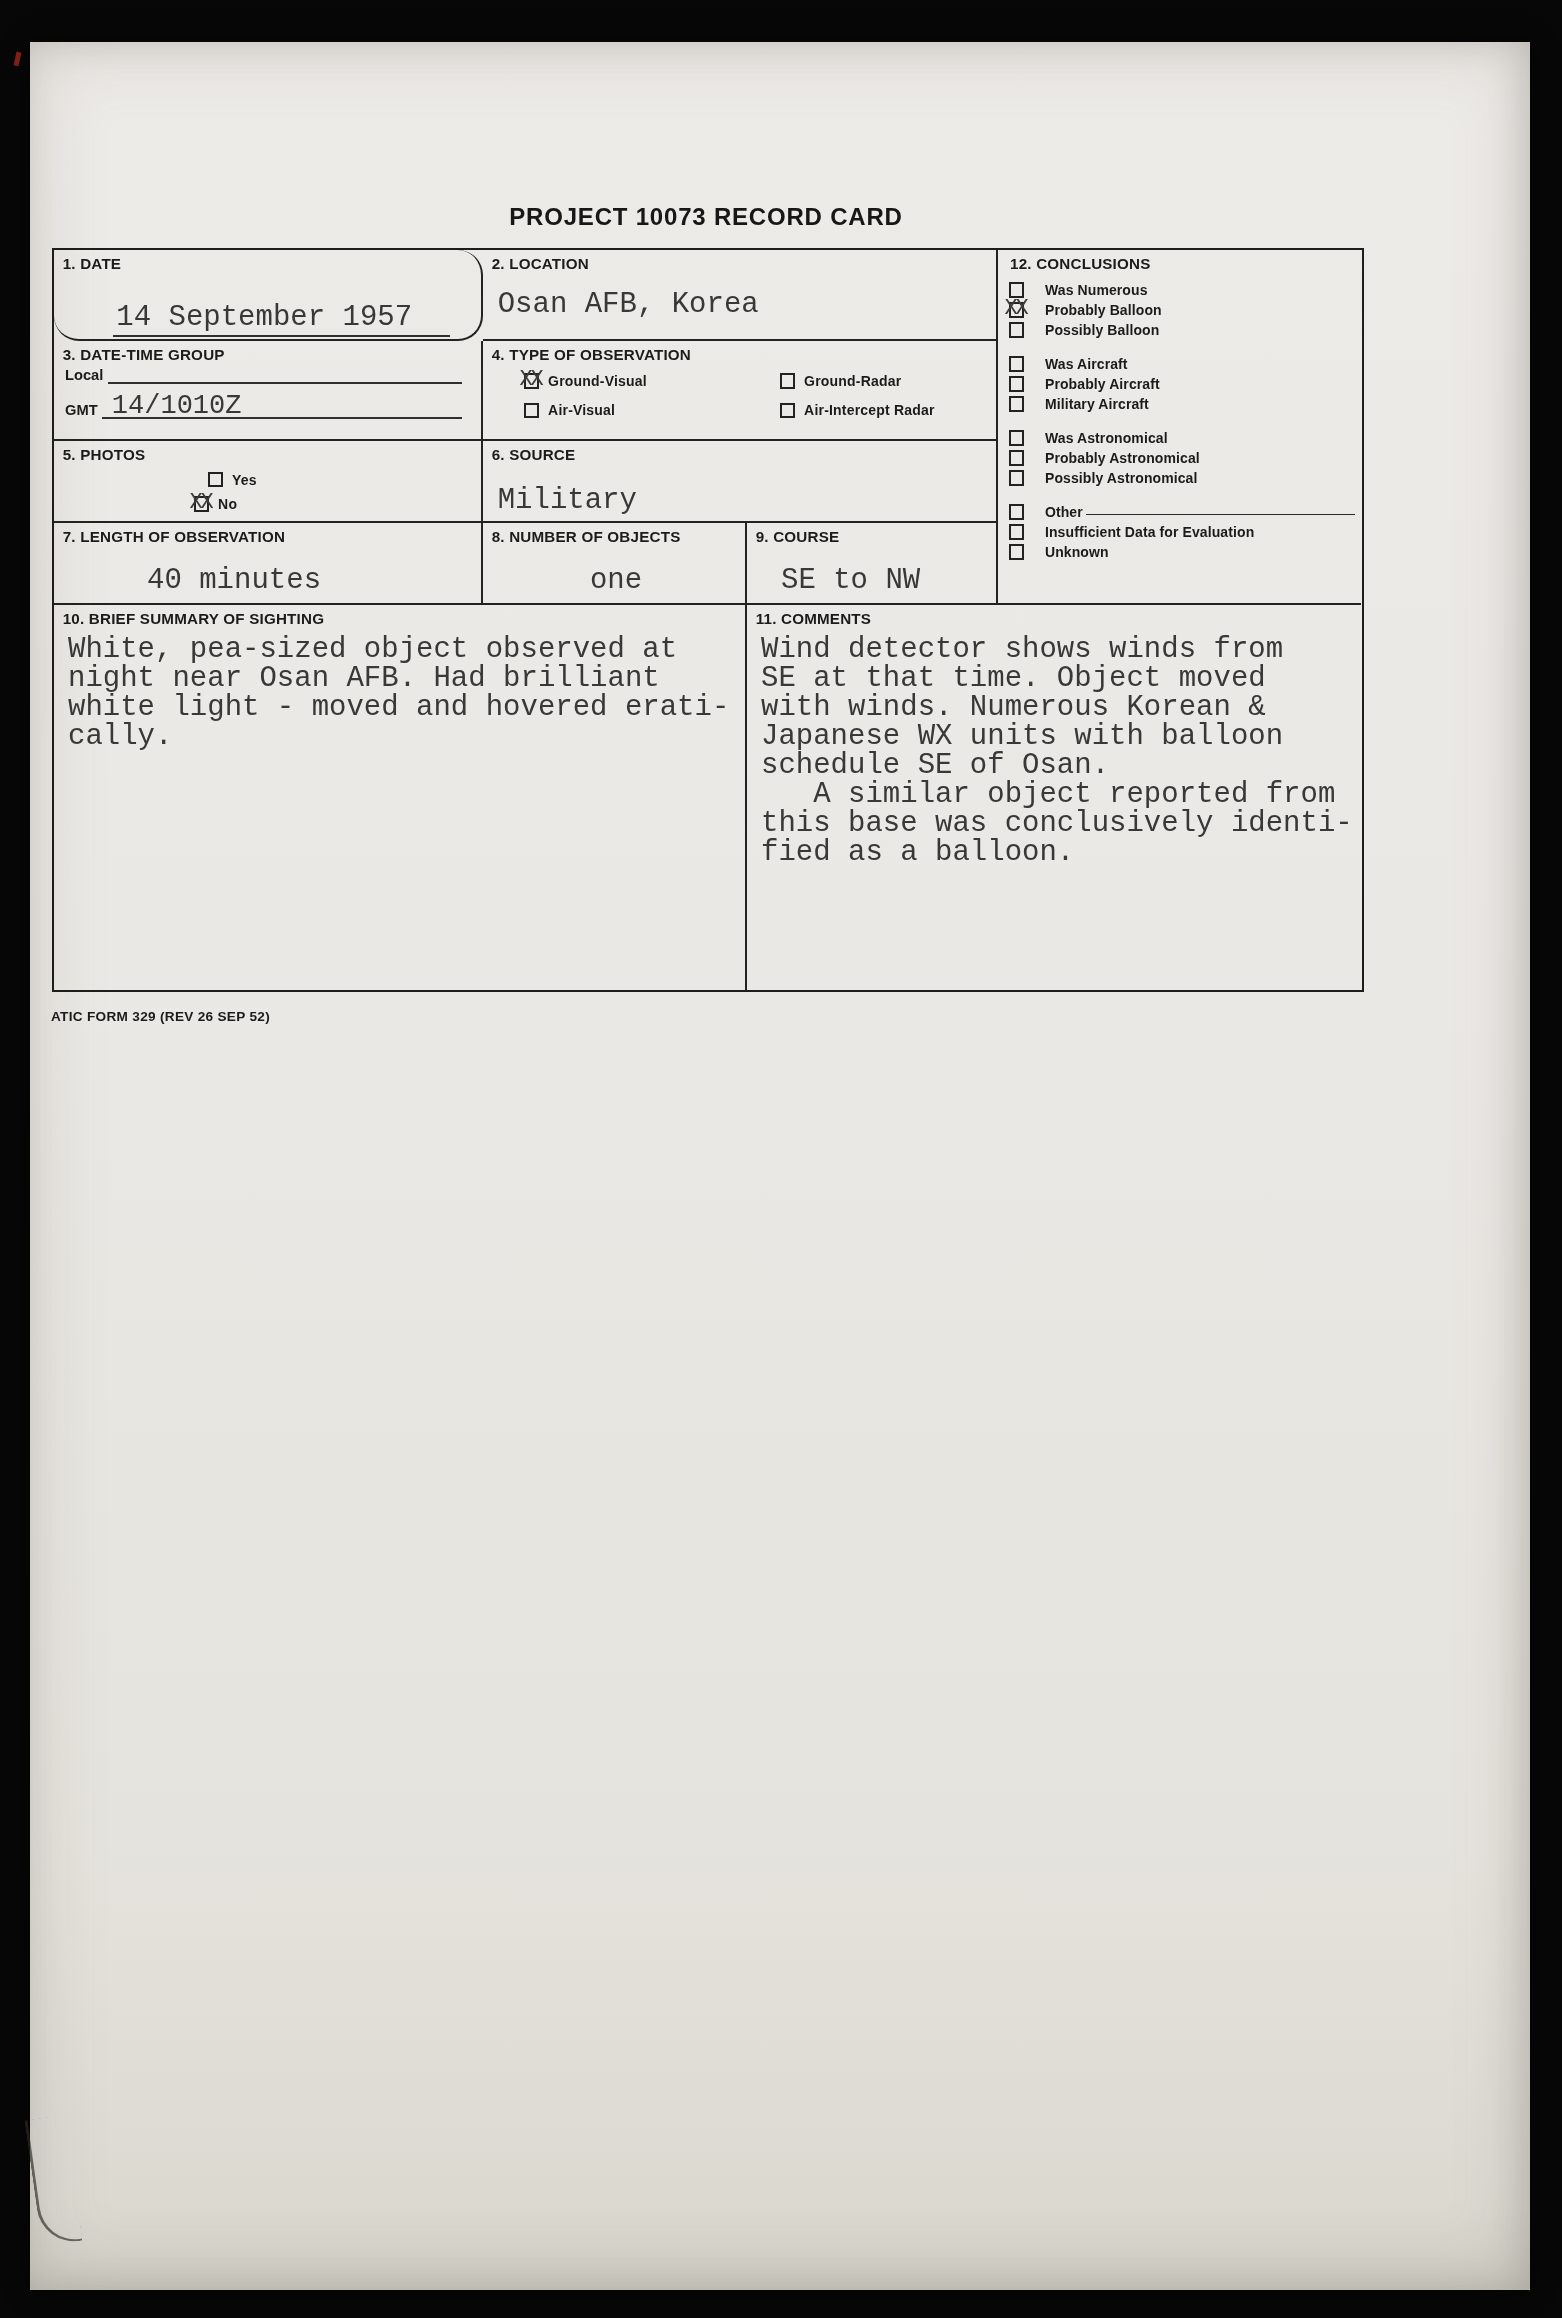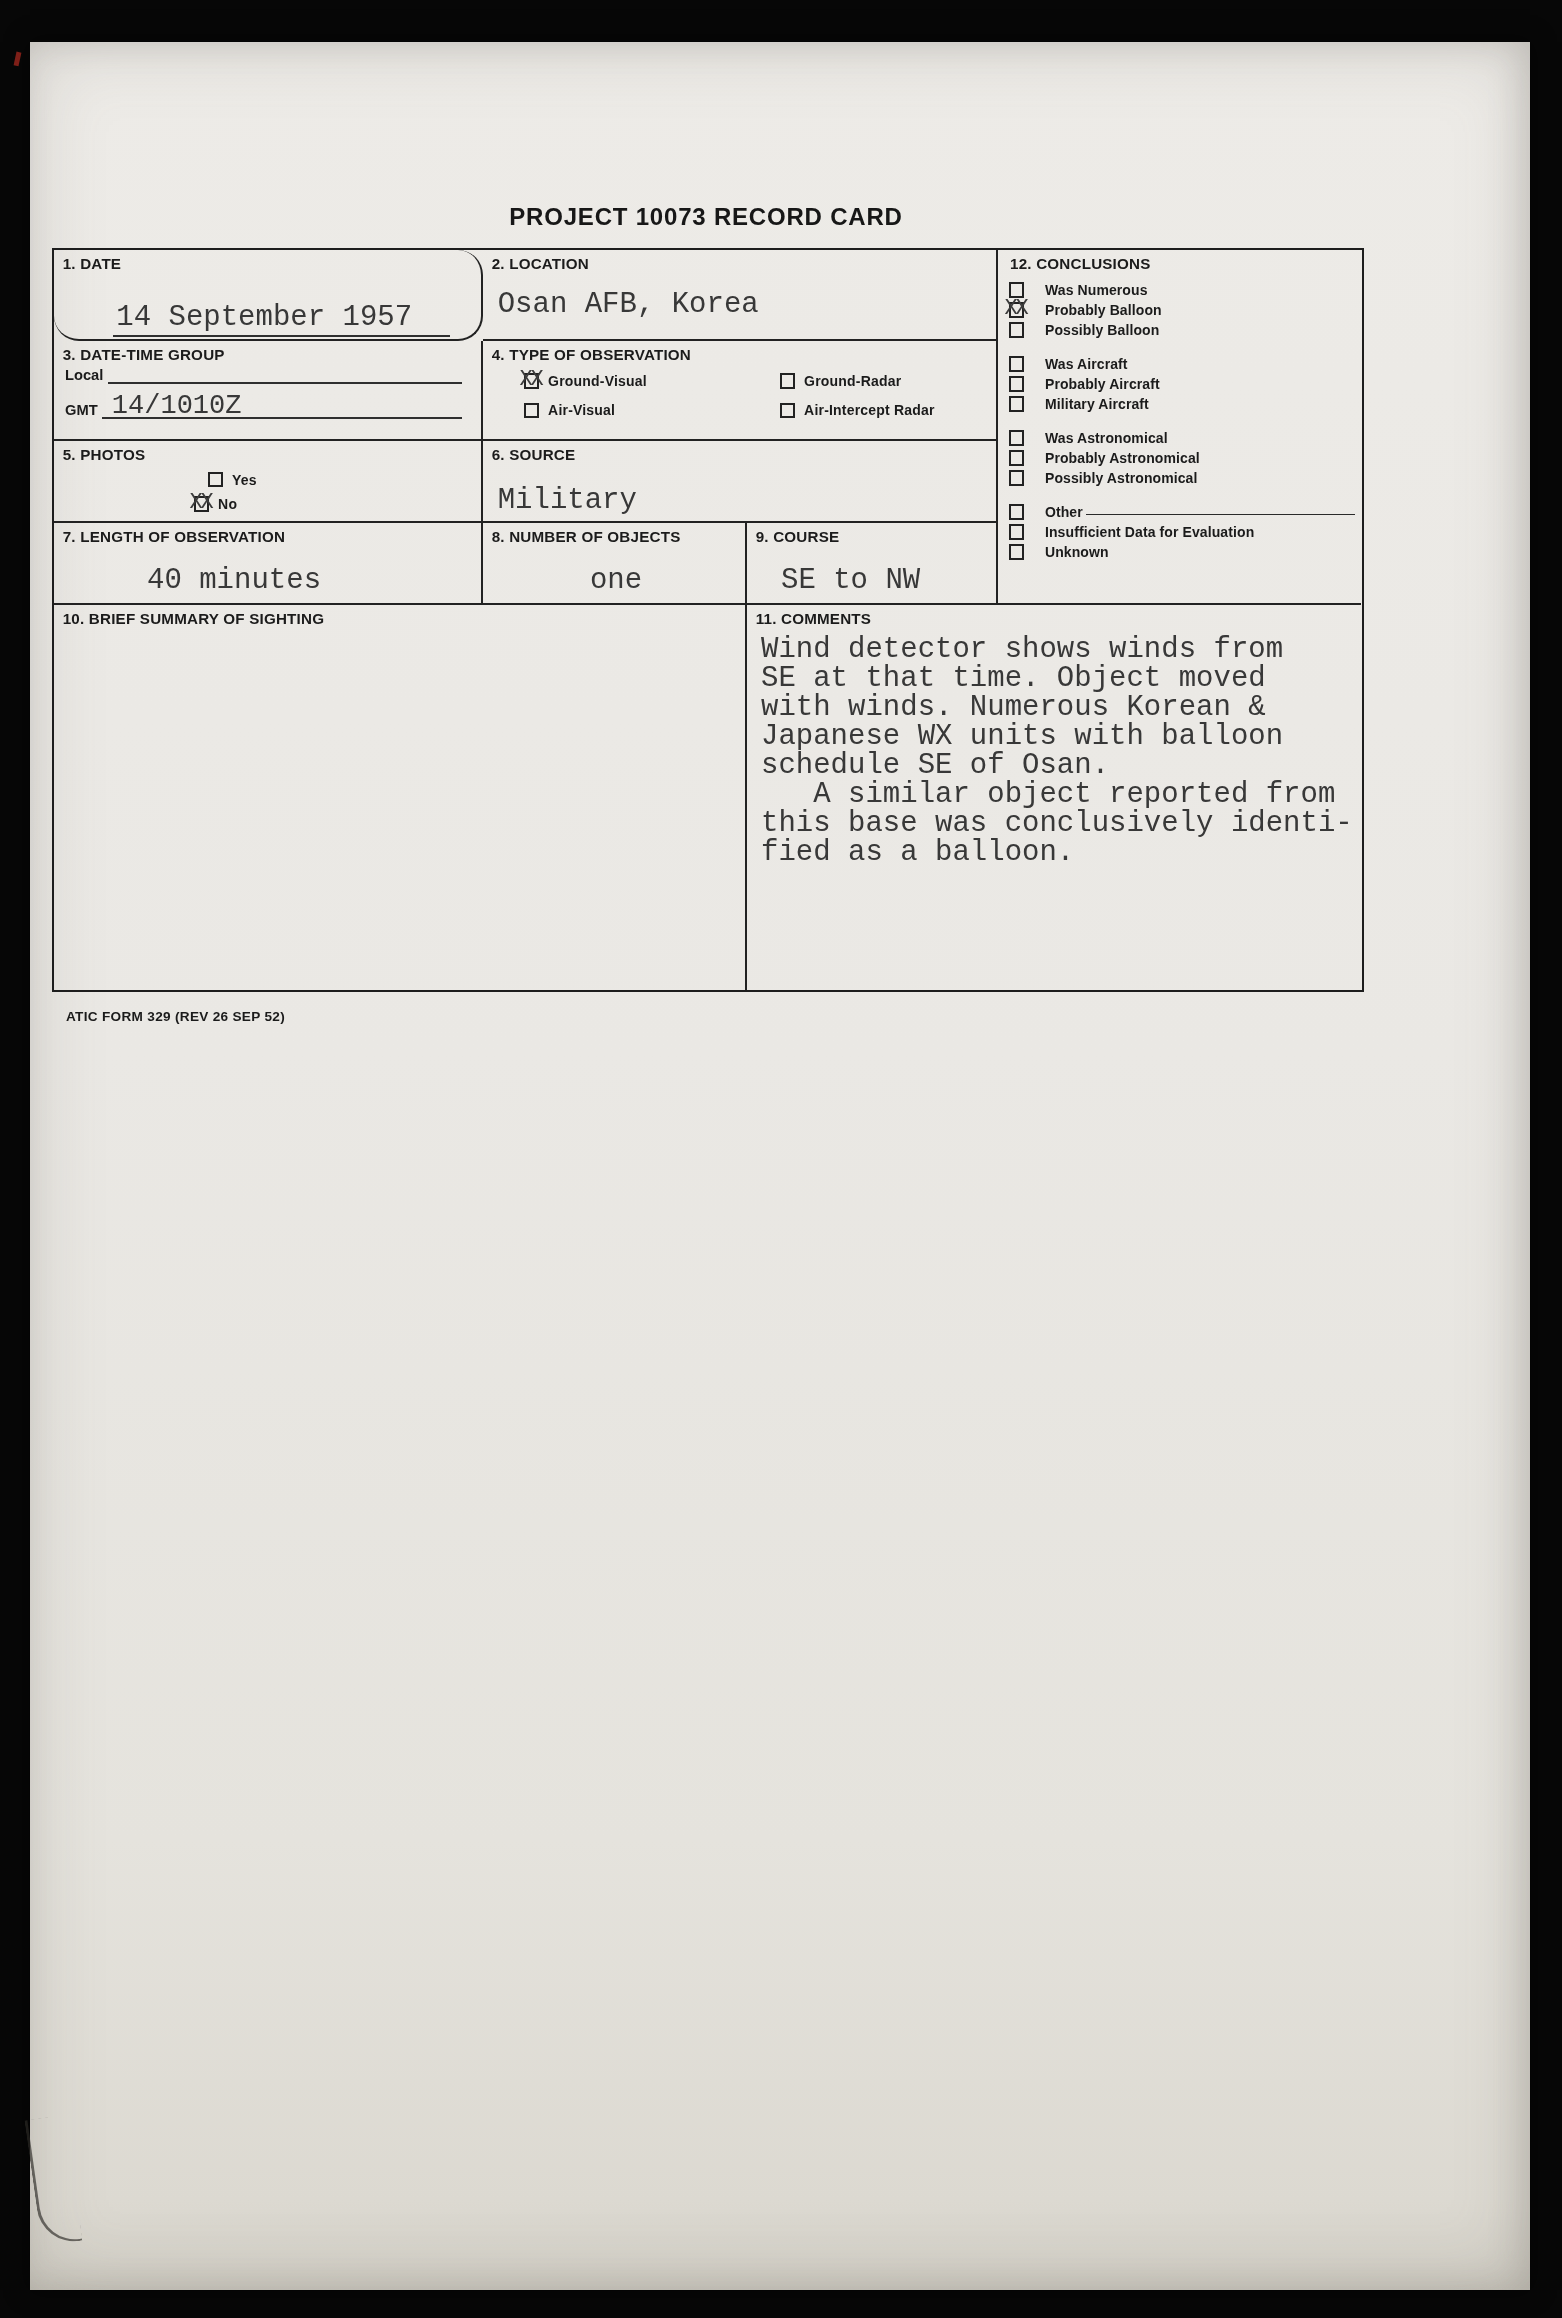--- a/index.html
+++ b/index.html
@@ -66,21 +66,21 @@
 
   .c-concl .f-label{padding-left:12px;}
   .c-group{margin:14px 0 0 7.6px;}
   .c-group.first{margin-top:7.6px;}
   .c-item{display:flex;align-items:center;height:20px;padding-right:6.5px;}
   .c-item .c-label{font-size:14px;font-weight:bold;color:#1b1b1b;margin-left:20.7px;letter-spacing:0.1px;white-space:nowrap;}
   .c-item .line{margin-left:3.3px;border-bottom:1.6px solid #2a2a2a;}
   .c-item .cb{margin-left:3.3px;}
 
   .footer{
-    position:absolute;left:36px;top:967px;
+    position:absolute;left:21px;top:967px;
     font-size:13.6px;font-weight:bold;color:#1b1b1b;letter-spacing:0.3px;
   }
 </style>
 </head>
 <body>
 
 <div class="paper">
   <div class="title">PROJECT 10073 RECORD CARD</div>
 
   <div class="form-table">
@@ -259,20 +259,24 @@
       <div class="typed num-value">one</div>
     </div>
 
     <div class="cell c-course br bb">
       <div class="f-label">9. COURSE</div>
       <div class="typed course-value">SE to NW</div>
     </div>
 
     <div class="cell c-sum br">
       <div class="f-label">10. BRIEF SUMMARY OF SIGHTING</div>
+      <div class="typed-block">White, pea-sized object observed at
+night near Osan AFB. Had brilliant
+white light - moved and hovered erati-
+cally.</div>
     </div>
 
     <div class="cell c-com">
       <div class="f-label">11. COMMENTS</div>
       <div class="typed-block">Wind detector shows winds from
 SE at that time. Object moved
 with winds. Numerous Korean &amp;
 Japanese WX units with balloon
 schedule SE of Osan.
    A similar object reported from

